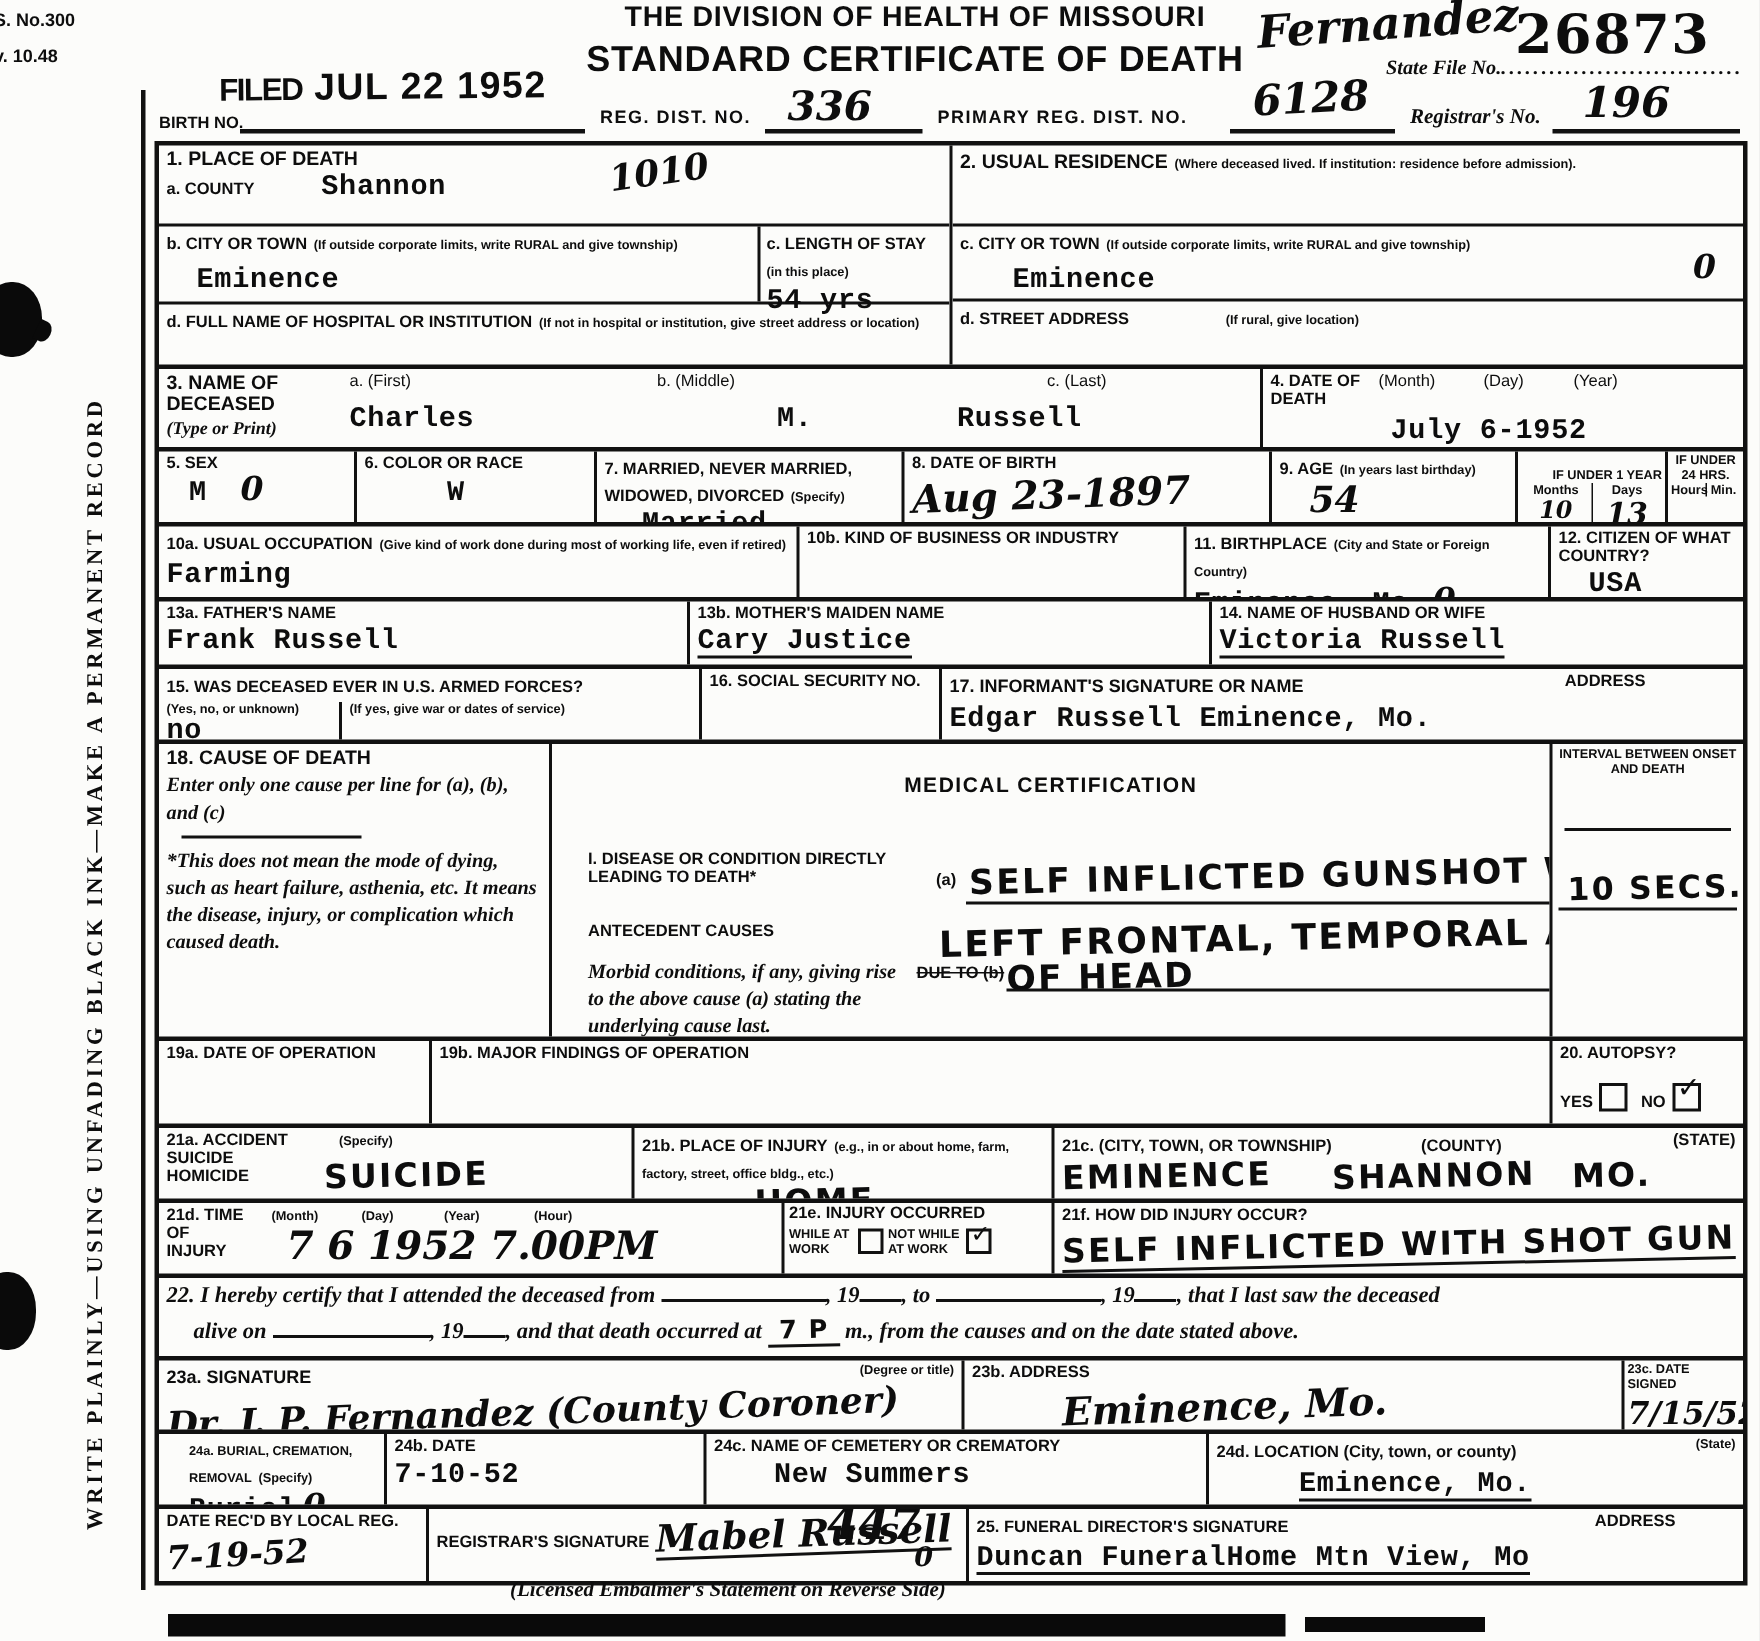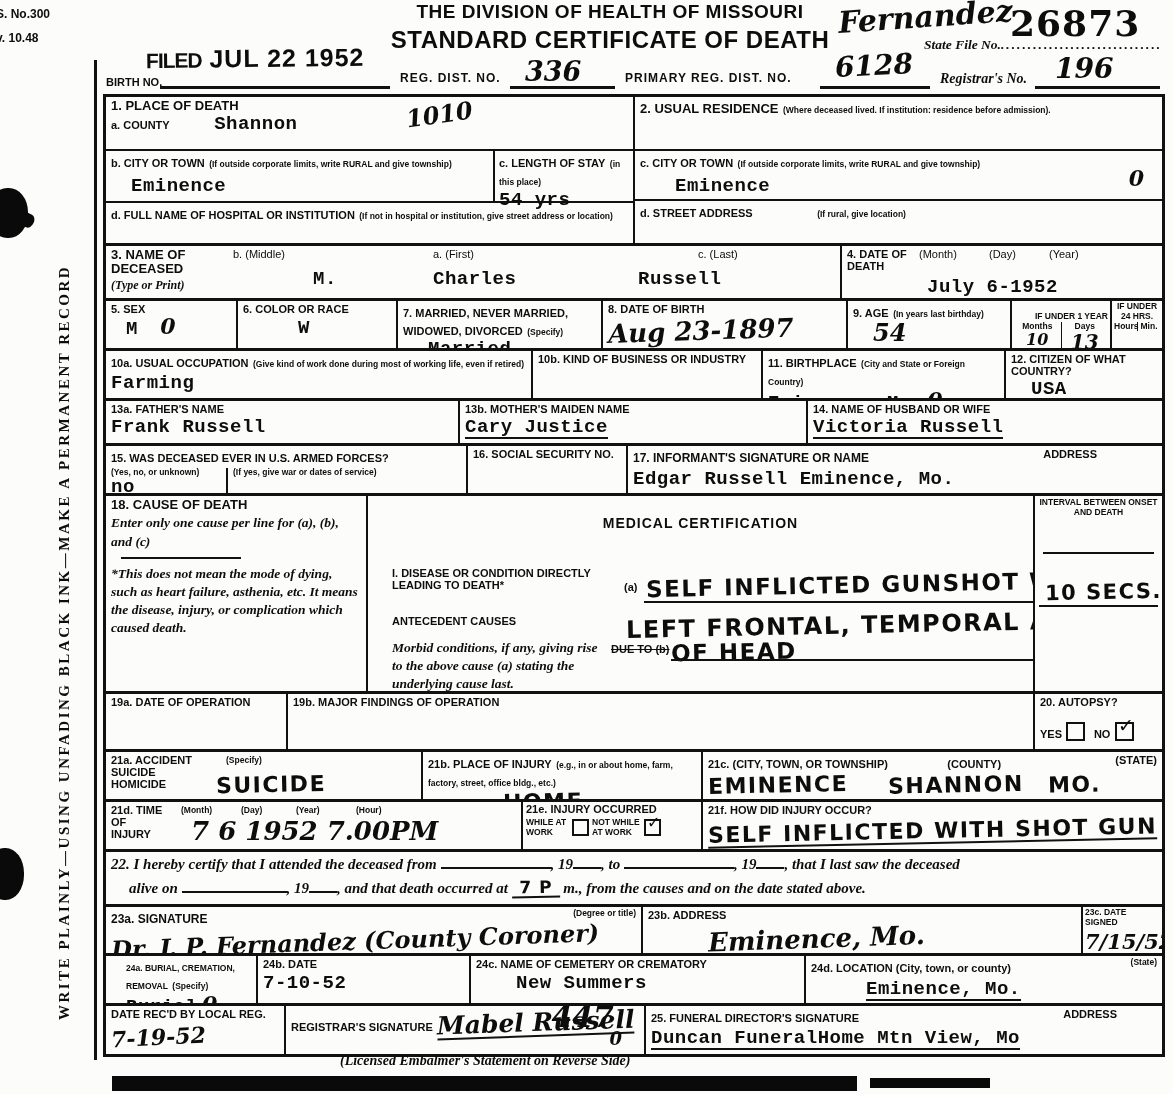--- a/index.html
+++ b/index.html
@@ -76,21 +76,21 @@
             <span class="typed" style="margin-left:40px;">Shannon</span>
           </div>
           <div class="abs script" style="left:300px;top:6px;font-size:24px;transform:rotate(-8deg);">1010</div>
         </div>
         <div class="subrow" style="height:50px;display:flex;">
           <div style="flex:1;padding:2px 5px;position:relative;">
             <span class="lbl">b. CITY OR TOWN</span>
             <span class="note">(If outside corporate limits, write RURAL and give township)</span>
             <div class="typed" style="margin:6px 0 0 20px;">Eminence</div>
           </div>
-          <div style="width:140px;border-left:2px solid #111;padding:2px 4px;box-sizing:border-box;">
+          <div style="width:128px;border-left:2px solid #111;padding:2px 4px;box-sizing:border-box;">
             <span class="lbl">c. LENGTH OF STAY</span>
             <span class="note">(in this place)</span>
             <div class="typed" style="margin-top:2px;">54 yrs</div>
           </div>
         </div>
         <div class="subrow" style="height:42px;padding:2px 5px;box-sizing:border-box;">
           <span class="lbl">d. FULL NAME OF HOSPITAL OR INSTITUTION</span>
           <span class="note">(If not in hospital or institution, give street address or location)</span>
         </div>
       </div>
@@ -110,27 +110,27 @@
           <span class="note" style="margin-left:60px;">(If rural, give location)</span>
         </div>
       </div>
     </div>
 
     <div class="r" style="height:55px;">
       <div class="c" style="width:122px;">
         <div class="lbl13">3. NAME OF DECEASED</div>
         <div class="serit" style="font-size:12px;">(Type or Print)</div>
       </div>
+      <div style="width:205px;padding:2px 5px;box-sizing:border-box;">
+        <div class="lbl" style="font-weight:400;">a. (First)</div>
+        <div class="typed" style="margin-top:10px;">Charles</div>
+      </div>
       <div style="width:200px;padding:2px 5px;box-sizing:border-box;">
         <div class="lbl" style="font-weight:400;">b. (Middle)</div>
         <div class="typed" style="margin:10px 0 0 80px;">M.</div>
-      </div>
-      <div style="width:205px;padding:2px 5px;box-sizing:border-box;">
-        <div class="lbl" style="font-weight:400;">a. (First)</div>
-        <div class="typed" style="margin-top:10px;">Charles</div>
       </div>
       <div style="flex:1;padding:2px 5px;box-sizing:border-box;">
         <div class="lbl" style="font-weight:400;margin-left:60px;">c. (Last)</div>
         <div class="typed" style="margin-top:10px;">Russell</div>
       </div>
       <div class="c" style="width:322px;">
         <div style="display:flex;">
           <div class="lbl" style="width:72px;">4. DATE OF DEATH</div>
           <div class="lbl" style="font-weight:400;width:70px;">(Month)</div>
           <div class="lbl" style="font-weight:400;width:60px;">(Day)</div>
@@ -185,21 +185,21 @@
         </div>
       </div>
     </div>
 
     <div class="r" style="height:50px;">
       <div class="c" style="width:425px;">
         <span class="lbl">10a. USUAL OCCUPATION</span>
         <span class="note">(Give kind of work done during most of working life, even if retired)</span>
         <div class="typed" style="margin-top:3px;">Farming</div>
       </div>
-      <div class="c" style="width:230px;">
+      <div class="c" style="width:258px;">
         <div class="lbl" style="text-align:left;">10b. KIND OF BUSINESS OR IN­DUSTRY</div>
       </div>
       <div class="c" style="width:243px;">
         <span class="lbl">11. BIRTHPLACE</span>
         <span class="note">(City and State or Foreign Country)</span>
         <div><span class="typed">Eminence, Mo.</span>
         <span class="script">0</span></div>
       </div>
       <div class="c" style="flex:1;">
         <div class="lbl">12. CITIZEN OF WHAT COUNTRY?</div>

